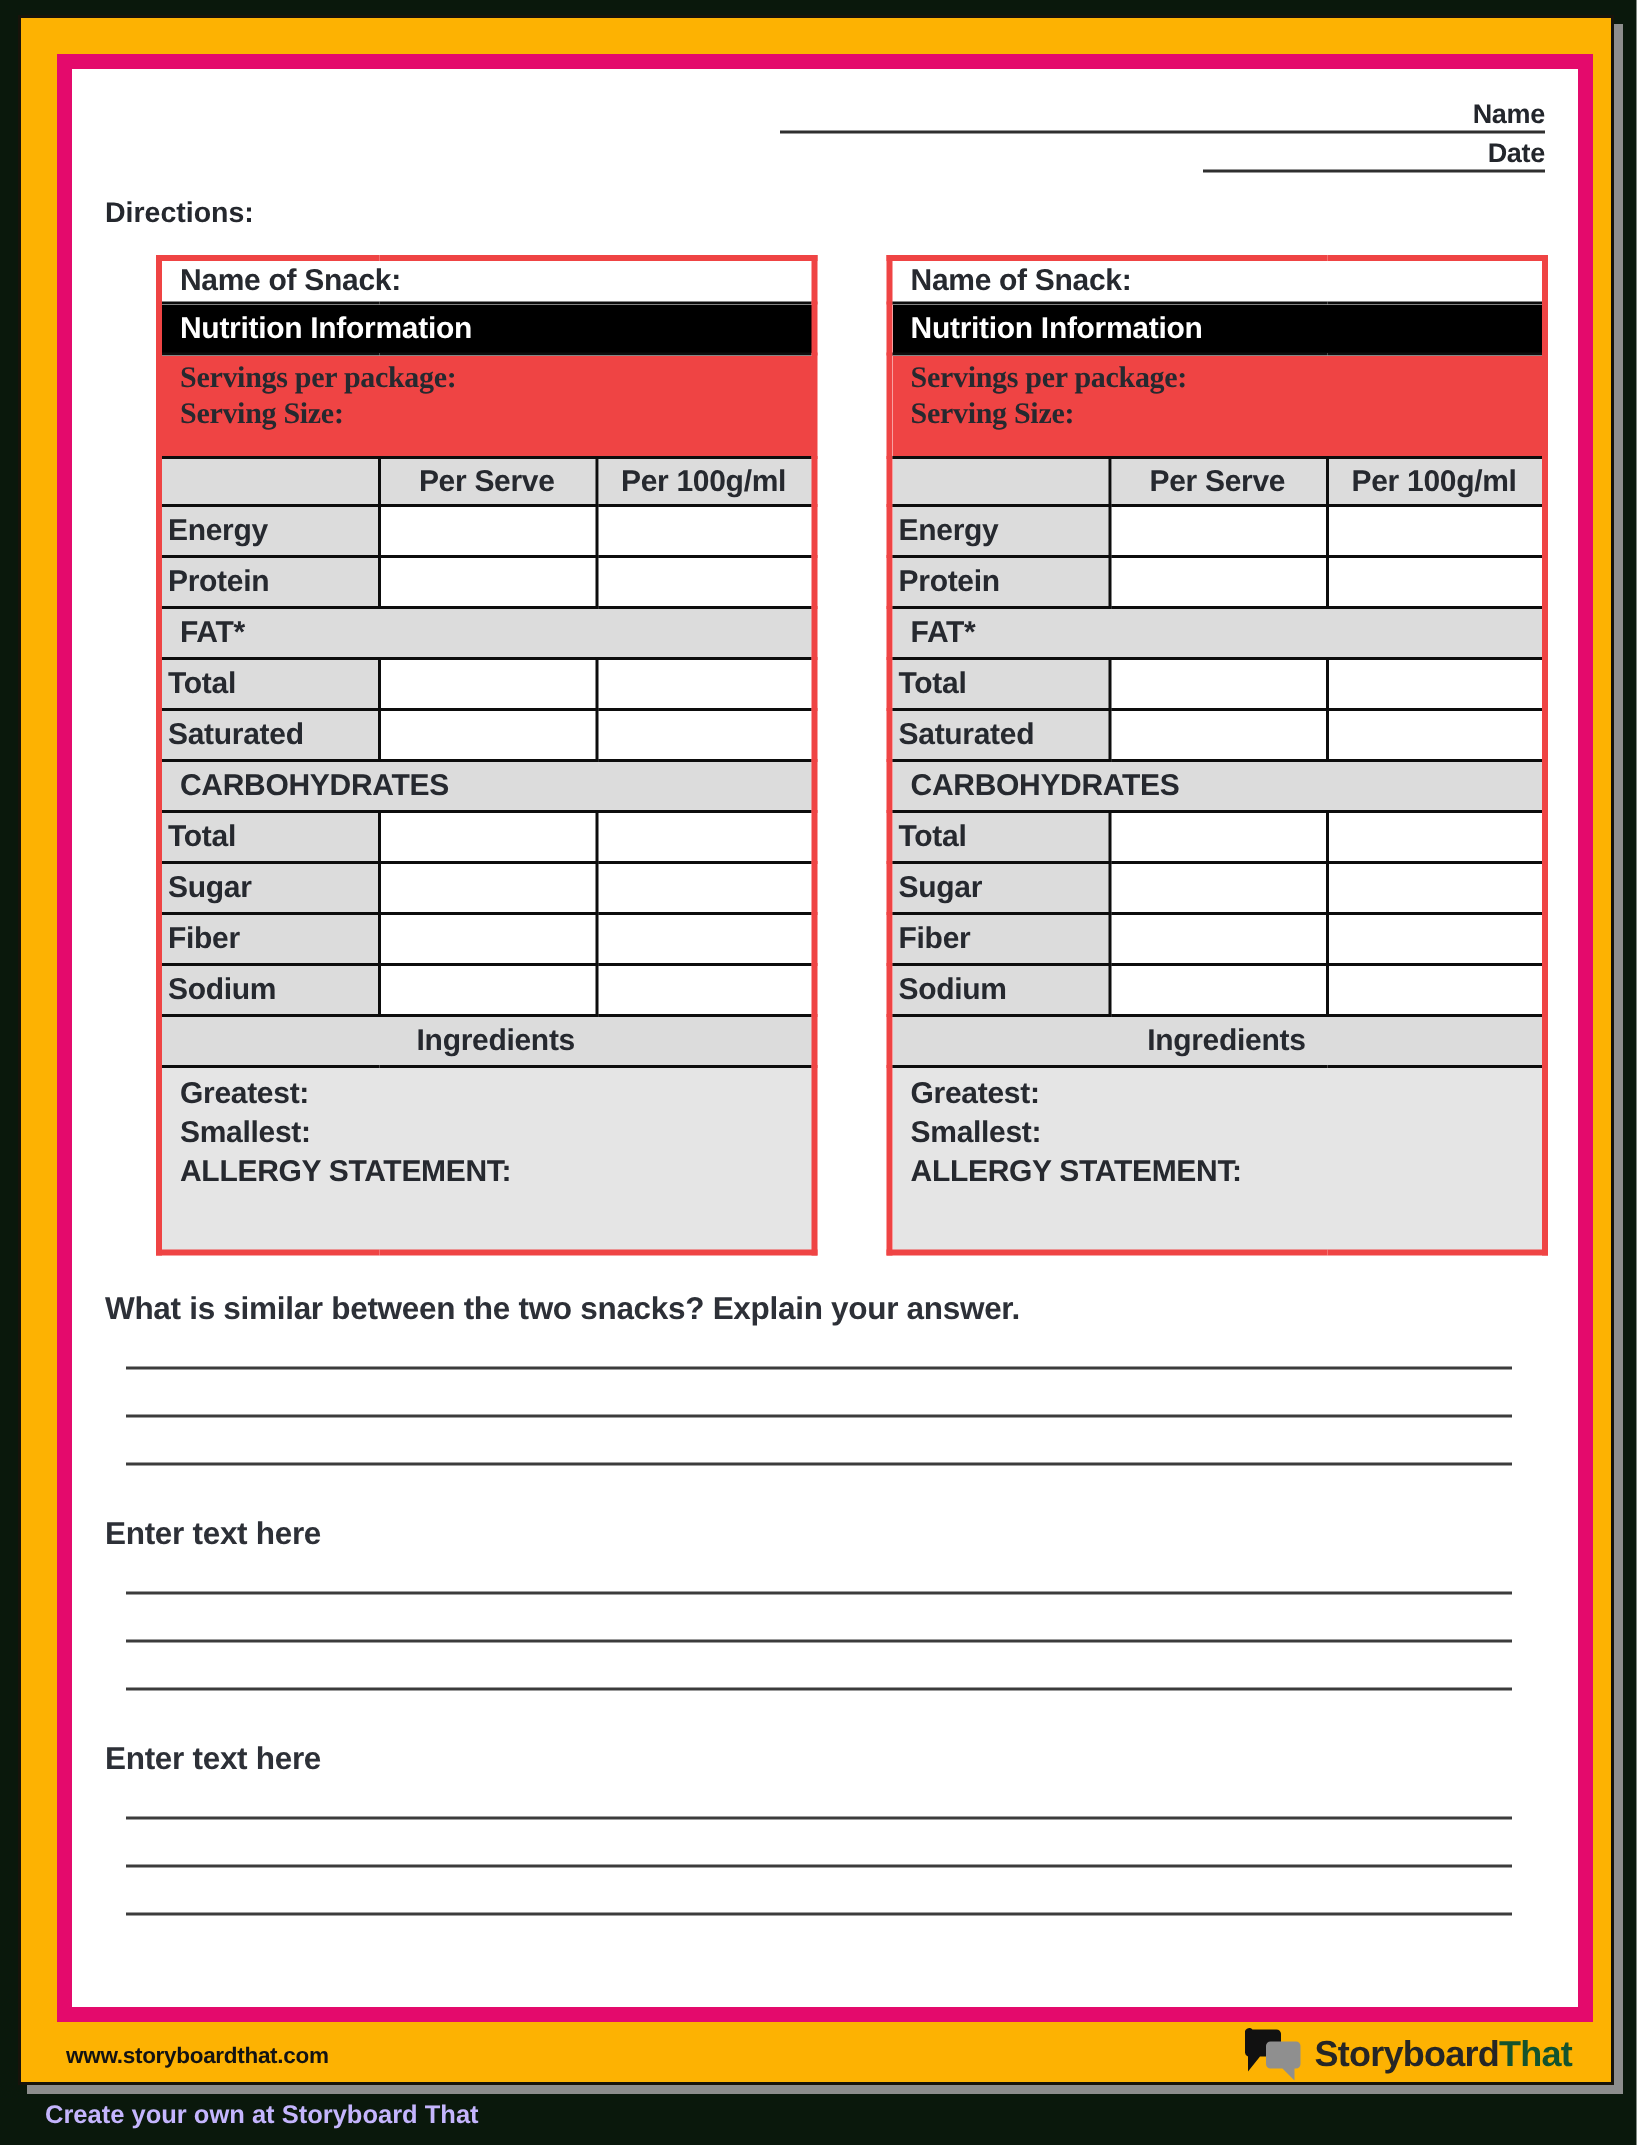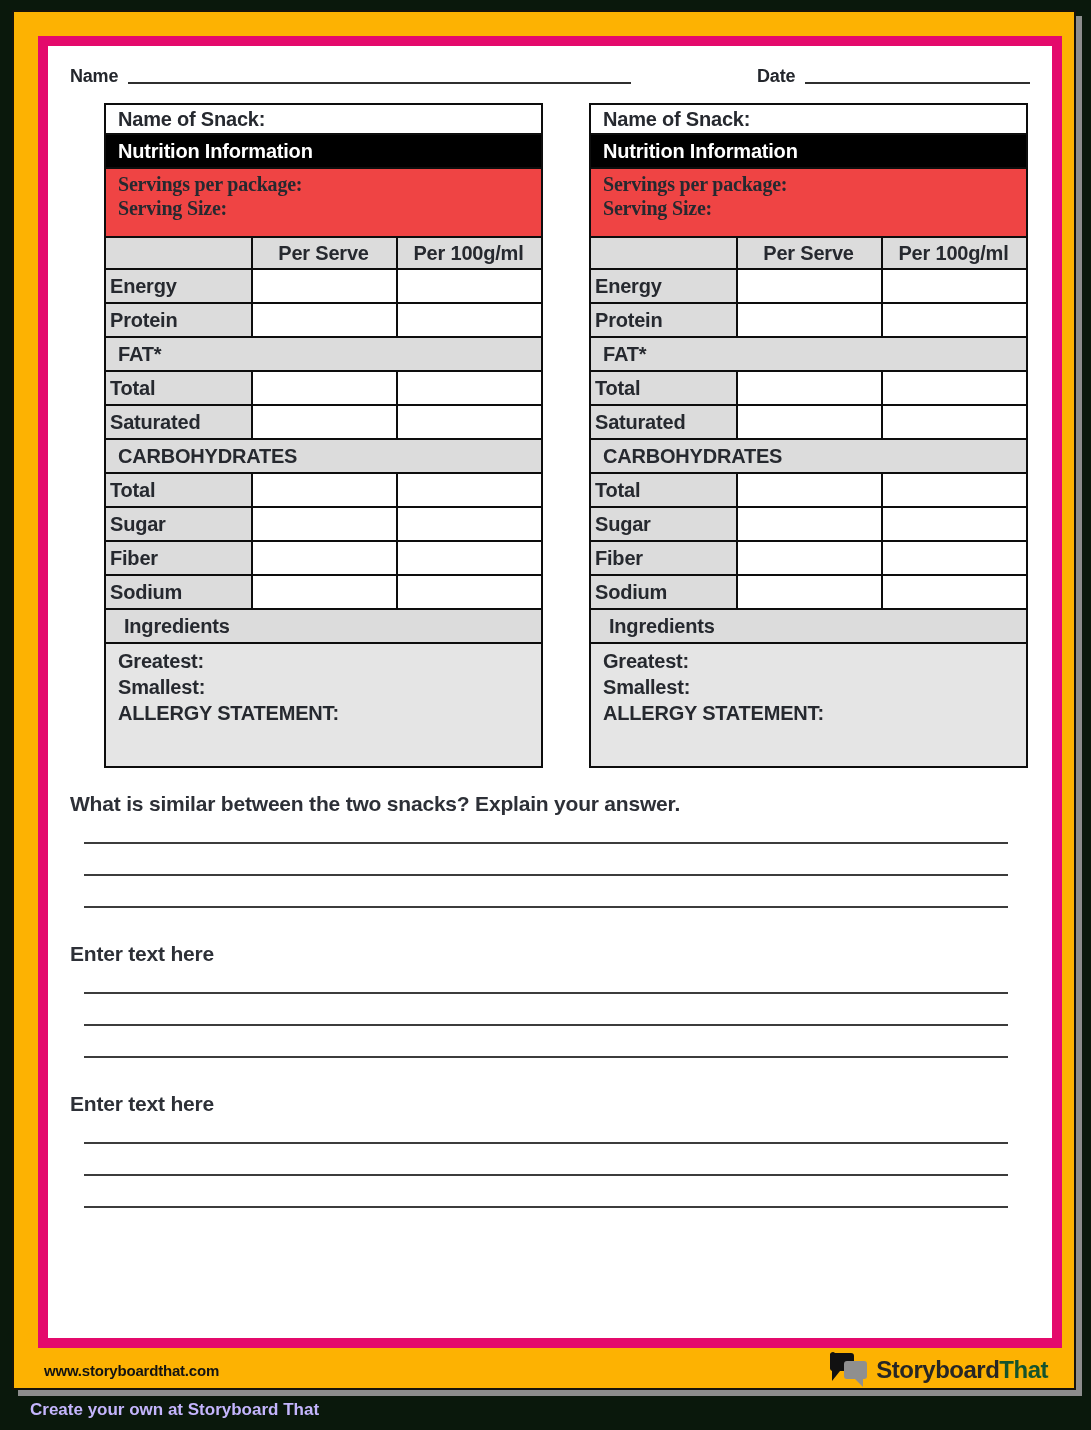--- a/index.html
+++ b/index.html
@@ -25,21 +25,21 @@
   }
   .paper{
     background:#ffffff;
     height:1292px;
     box-sizing:border-box;
     padding:16px 22px 0 22px;
     overflow:hidden;
   }
 
   
-  .name-date-row{display:flex;align-items:flex-end;margin-top:4px;}
+  .name-date-row{display:flex;align-items:flex-end;margin-top:4px;flex-direction:column;}
   .nd-label{font-weight:bold;font-size:18px;color:#23262c;letter-spacing:-0.2px;}
   .write-line{border-bottom:2px solid #2f2f2f;height:0;}
   .name-line{width:510px;margin-left:10px;margin-bottom:3px;}
   .date-gap{width:128px;}
   .date-line{width:228px;margin-left:10px;margin-bottom:3px;}
 
   
   .ribbon{position:relative;width:583px;height:76px;margin:8px auto 0 auto;}
   .ribbon .tail{position:absolute;top:13px;width:87px;height:60px;background:#c57866;z-index:1;}
   .ribbon .tail.left{left:0;clip-path:polygon(0 0,100% 0,100% 100%,0 100%,33% 50%);}
@@ -51,36 +51,36 @@
     position:absolute;left:48px;right:48px;top:0;height:59px;
     background:#ef8b6e;z-index:3;
     display:flex;align-items:center;justify-content:center;
     font-size:26px;font-weight:bold;letter-spacing:3px;color:#141414;
   }
 
   .directions{margin-top:14px;font-size:19px;font-weight:bold;color:#25282e;}
 
   
   .tables-row{display:flex;margin-top:16px;margin-left:34px;gap:46px;}
-  table.snack-table{border-collapse:collapse;border:2px solid #ef4444;table-layout:fixed;width:437px;}
+  table.snack-table{border-collapse:collapse;border:4px solid #ef4444;table-layout:fixed;width:437px;}
   .snack-table td{
     border:2px solid #0d0d0d;
     font-size:20px;font-weight:bold;color:#26292f;
     padding:2px 6px 2px 12px;letter-spacing:-0.2px;
     box-sizing:border-box;overflow:hidden;white-space:nowrap;
   }
   tr.r-name td{height:30px;background:#ffffff;}
   tr.r-black td{height:34px;background:#000000;color:#ffffff;}
   tr.r-serv td{background:#ef4444;line-height:1.2;padding-top:3px;padding-bottom:16px;font-family:Liberation Serif, serif;}
   tr.r-cols td{height:32px;background:#dcdcdc;text-align:center;padding-left:4px;}
   tr.r-data td{height:34px;}
   tr.r-data td.lab{background:#dcdcdc;padding-left:4px;}
   tr.r-data td.val{background:#ffffff;}
   tr.r-sect td{height:34px;background:#dcdcdc;}
-  tr.r-ingr td{padding-left:18px;}
+  tr.r-ingr td{padding-left:18px;text-align:center;}
   tr.r-foot td{height:124px;background:#e5e5e5;vertical-align:top;line-height:1.3;padding-top:4px;}
 
   
   .q-heading{margin-top:24px;font-size:21px;font-weight:bold;color:#2d3037;letter-spacing:-0.2px;}
   .q-heading.placeholder{margin-top:34px;}
   .rule{border-bottom:2px solid #3c3c3c;height:0;margin:30px 22px 0 14px;}
   .rule.first{margin-top:26px;}
 
   
   .orange-footer{
@@ -108,20 +108,21 @@
 
       <div class="name-date-row">
         <span class="nd-label">Name</span>
         <div class="write-line name-line"></div>
         <div class="date-gap"></div>
         <span class="nd-label">Date</span>
         <div class="write-line date-line"></div>
       </div>
 
 
+      <div class="directions">Directions:</div>
 
       <div class="tables-row">
 
         <table class="snack-table">
           <colgroup>
               <col style="width:147px">
               <col style="width:145px">
               <col style="width:145px">
             </colgroup>
           <tbody>

